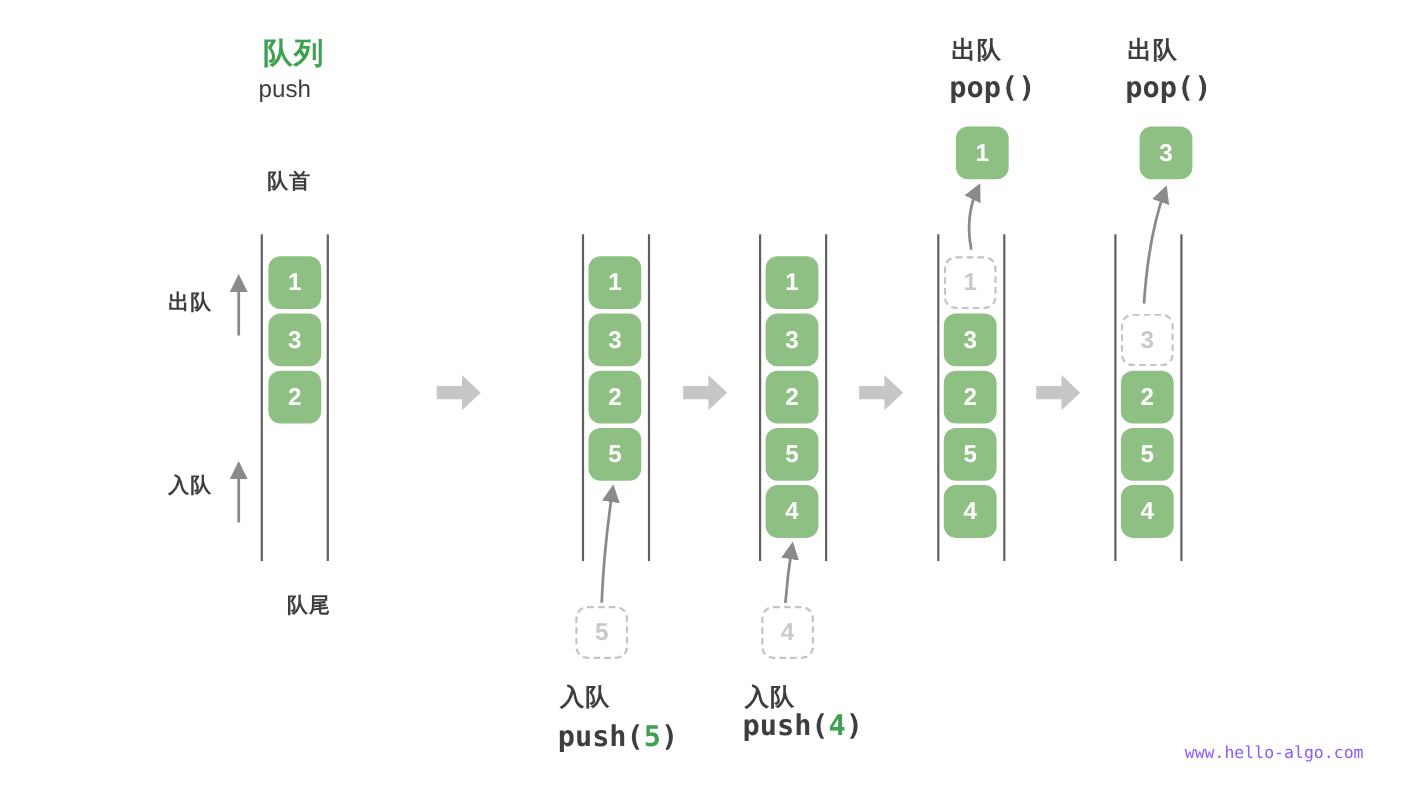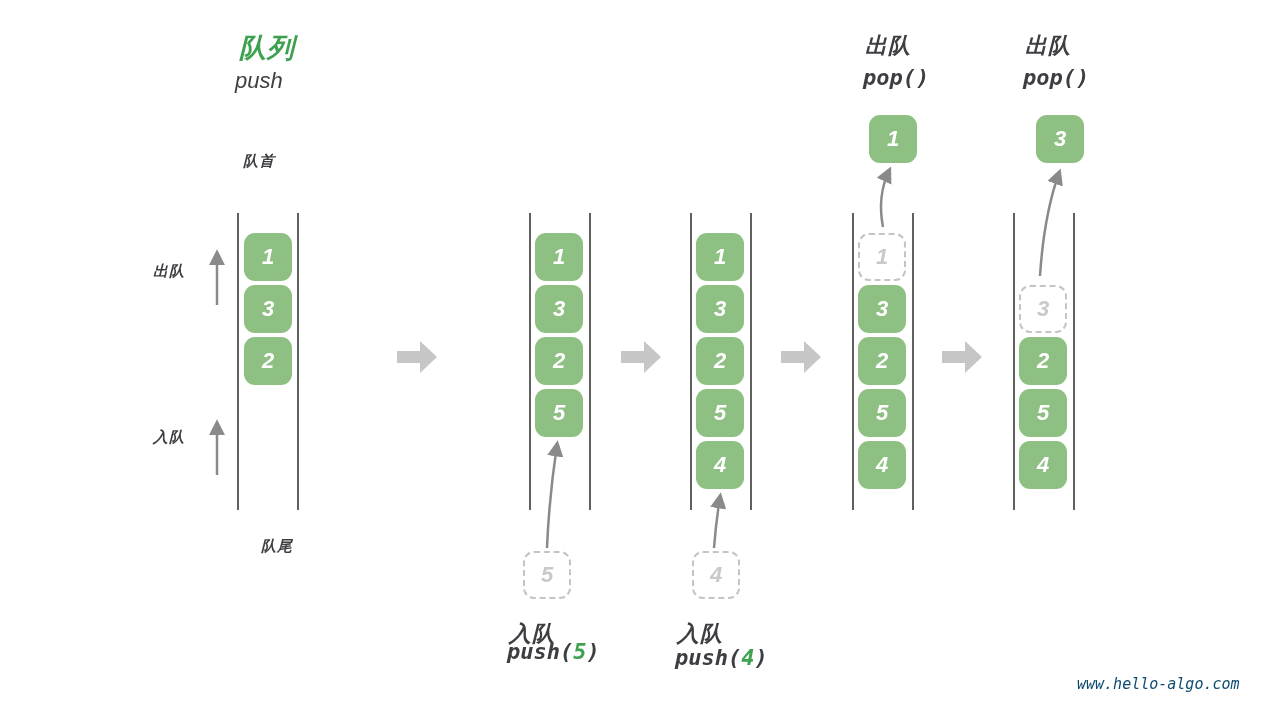--- a/index.html
+++ b/index.html
@@ -4,49 +4,48 @@
 <style>
   * { margin: 0; padding: 0; box-sizing: border-box; }
   html, body { background: #ffffff; }
   .canvas {
     position: relative;
     width: 1280px;
     height: 720px;
     background: #ffffff;
     overflow: hidden;
     font-family: "Liberation Sans", "DejaVu Sans", sans-serif;
-    font-style: italic;
   }
   
   .title-cn {
     position: absolute; left: 239px; top: 30px;
     font-size: 27px; font-weight: 700; color: #3da14f;
     letter-spacing: 1px;
   }
   .title-en {
     position: absolute; left: 235px; top: 68px;
     font-size: 22px; font-weight: 400; color: #3c3e41;
   }
   .cn-label {
-    font-size: 15px; font-weight: 700; color: #3c3e41;
+    font-size: 19px; font-weight: 700; color: #3c3e41;
     position: absolute; letter-spacing: 1px;
   }
   .lbl-front { left: 243px; top: 152px; }
   .lbl-rear  { left: 261px; top: 537px; }
   .lbl-deq   { left: 153px; top: 262px; }
   .lbl-enq   { left: 153px; top: 428px; }
   .op-cn {
     position: absolute;
     font-size: 22px; font-weight: 600; color: #3c3e41;
     letter-spacing: 1px;
   }
   .op-code {
     position: absolute;
     font-family: "DejaVu Sans Mono", "Liberation Mono", monospace;
-    font-size: 22px; font-weight: 600; color: #3c3e41;
+    font-size: 26px; font-weight: 600; color: #3c3e41;
     white-space: pre;
   }
   .op-code .arg { color: #3da14f; font-weight: 700; }
   
   .rail {
     position: absolute; top: 213px; height: 297px; width: 2px;
     background: #606060;
   }
   
   .qbox {
@@ -73,21 +72,21 @@
   .pend3 { left: 692px; top: 551px; }
   
   .overlay {
     position: absolute; left: 0; top: 0;
     width: 1280px; height: 720px;
     pointer-events: none;
   }
   .watermark {
     position: absolute; left: 1077px; top: 675px;
     font-family: "DejaVu Sans Mono", "Liberation Mono", monospace;
-    font-size: 15px; color: #0c4a6e;
+    font-size: 15px; color: #8b5cf6;
   }
 </style>
 </head>
 <body>
 
 <div class="canvas">
 
   <div class="title-cn">队列</div>
   <div class="title-en">push</div>
   <div class="cn-label lbl-front">队首</div>
@@ -109,21 +108,21 @@
   <div class="qbox c1 s0">1</div>
   <div class="qbox c1 s1">3</div>
   <div class="qbox c1 s2">2</div>
 
   <div class="qbox c2 s0">1</div>
   <div class="qbox c2 s1">3</div>
   <div class="qbox c2 s2">2</div>
   <div class="qbox c2 s3">5</div>
   <div class="qbox ghost pend2">5</div>
   <div class="op-cn" style="left:509px; top:619px">入队</div>
-  <div class="op-code" style="left:507px; top:639px"><span>push(</span><span class="arg">5</span><span>)</span></div>
+  <div class="op-code" style="left:507px; top:655px"><span>push(</span><span class="arg">5</span><span>)</span></div>
 
   <div class="qbox c3 s0">1</div>
   <div class="qbox c3 s1">3</div>
   <div class="qbox c3 s2">2</div>
   <div class="qbox c3 s3">5</div>
   <div class="qbox c3 s4">4</div>
   <div class="qbox ghost pend3">4</div>
   <div class="op-cn" style="left:677px; top:619px">入队</div>
   <div class="op-code" style="left:675px; top:645px"><span>push(</span><span class="arg">4</span><span>)</span></div>
 

